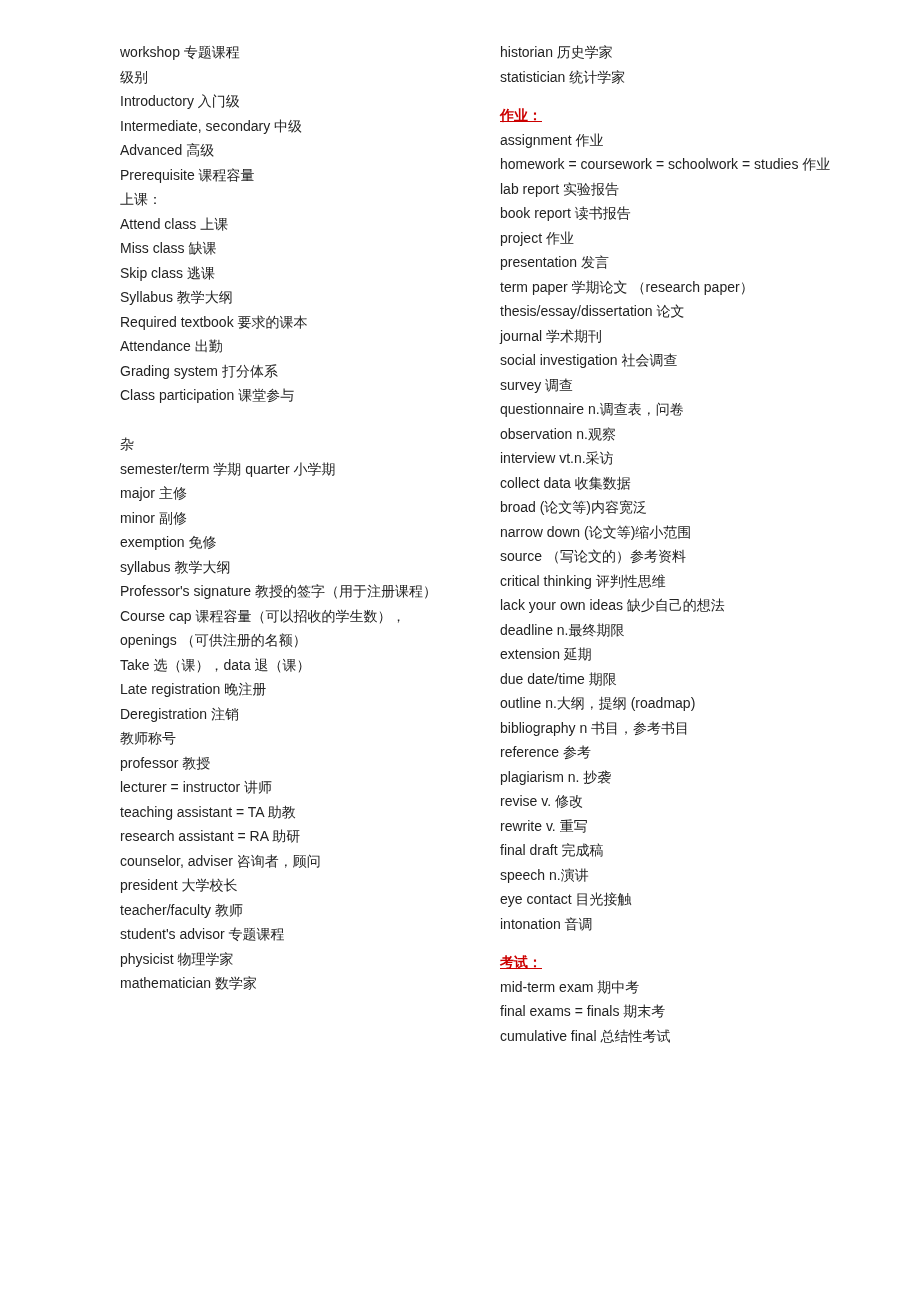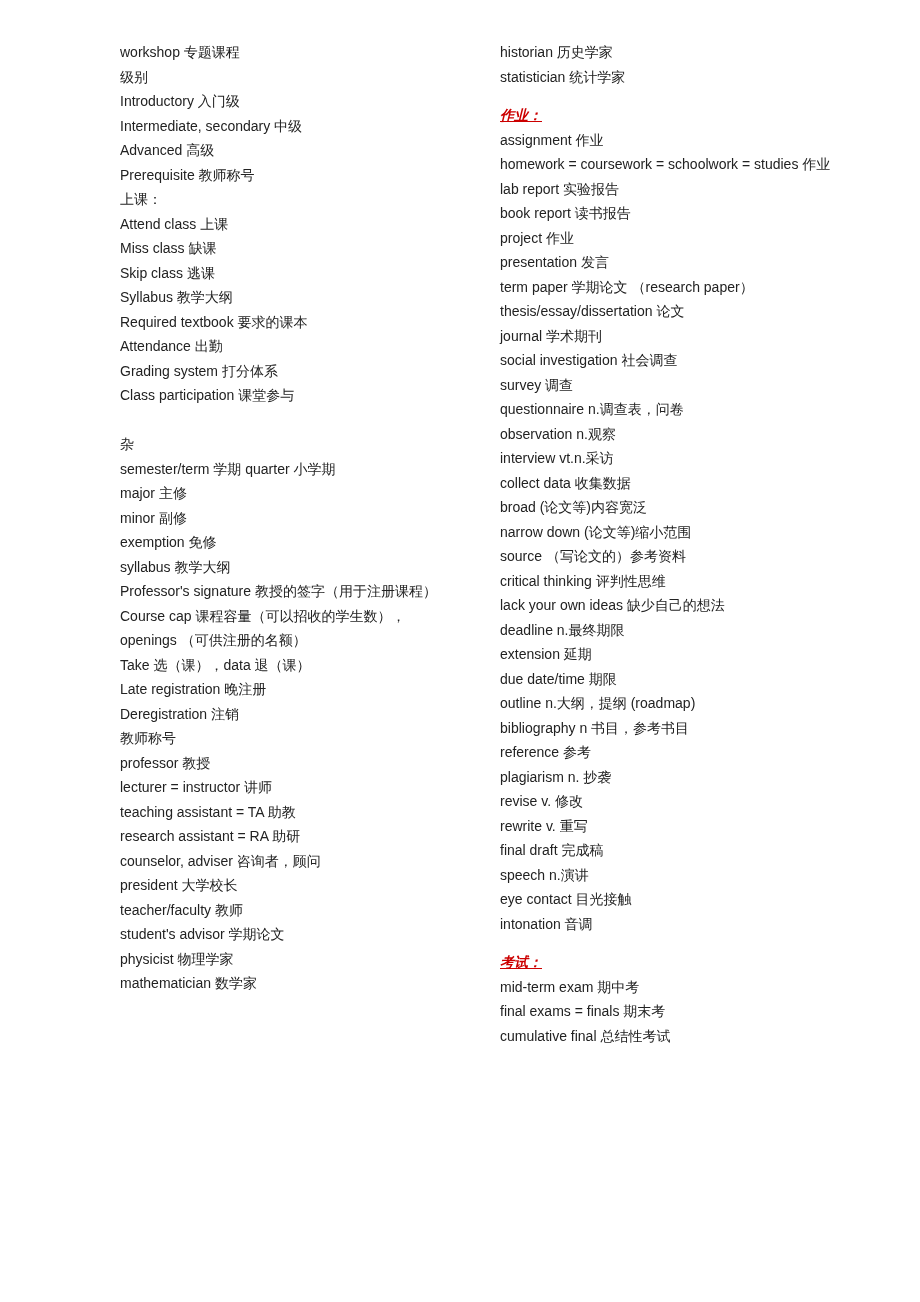--- a/index.html
+++ b/index.html
@@ -31,34 +31,33 @@
     .text-block p {
       line-height: 1.75;
       margin-bottom: 0;
     }
     .section-heading {
       color: #cc0000;
       font-weight: bold;
       text-decoration: underline;
       margin-top: 14px;
       margin-bottom: 2px;
-      font-style: italic;
     }
   </style>
 </head>
 <body>
 
 <div class="content-wrapper">
   <div class="col-left text-block">
   <p>workshop  专题课程</p>
       <p>级别</p>
       <p>Introductory  入门级</p>
       <p>Intermediate, secondary  中级</p>
       <p>Advanced  高级</p>
-      <p>Prerequisite  教师称号</p>
+      <p>Prerequisite  课程容量</p>
       <p>上课：</p>
       <p>Attend class  上课</p>
       <p>Miss class  缺课</p>
       <p>Skip class  逃课</p>
       <p>Syllabus  教学大纲</p>
       <p>Required textbook  要求的课本</p>
       <p>Attendance  出勤</p>
       <p>Grading system  打分体系</p>
       <p>Class participation  课堂参与</p>
       <p>&nbsp;</p>
@@ -75,21 +74,21 @@
       <p>Late registration  晚注册</p>
       <p>Deregistration  注销</p>
       <p>教师称号</p>
       <p>professor  教授</p>
       <p>lecturer = instructor  讲师</p>
       <p>teaching assistant = TA  助教</p>
       <p>research assistant = RA  助研</p>
       <p>counselor, adviser  咨询者，顾问</p>
       <p>president  大学校长</p>
       <p>teacher/faculty  教师</p>
-      <p>student's advisor  学期论文</p>
+      <p>student's advisor  专题课程</p>
       <p>physicist  物理学家</p>
       <p>mathematician  数学家</p>
     </div>
   <div class="col-right text-block">
   <p>historian  历史学家</p>
       <p>statistician  统计学家</p>
       <p class="section-heading">作业：</p>
       <p>assignment  作业</p>
       <p>homework = coursework = schoolwork = studies  作业</p>
       <p>lab report  实验报告</p>

